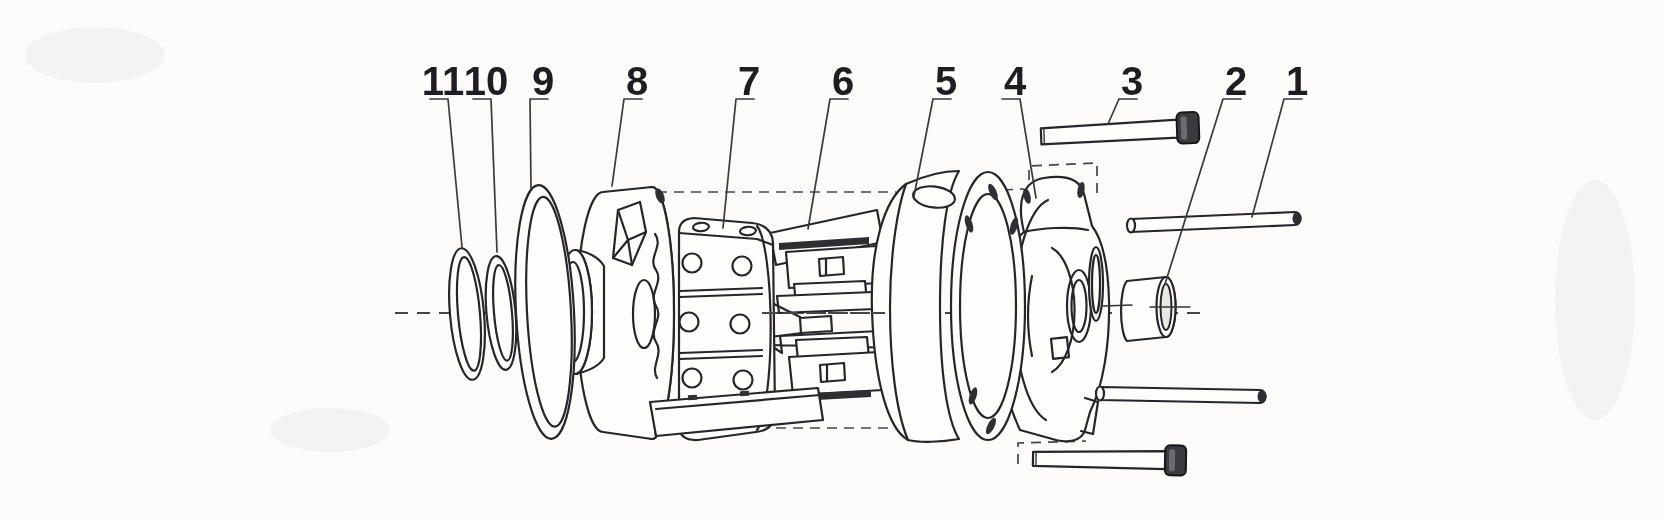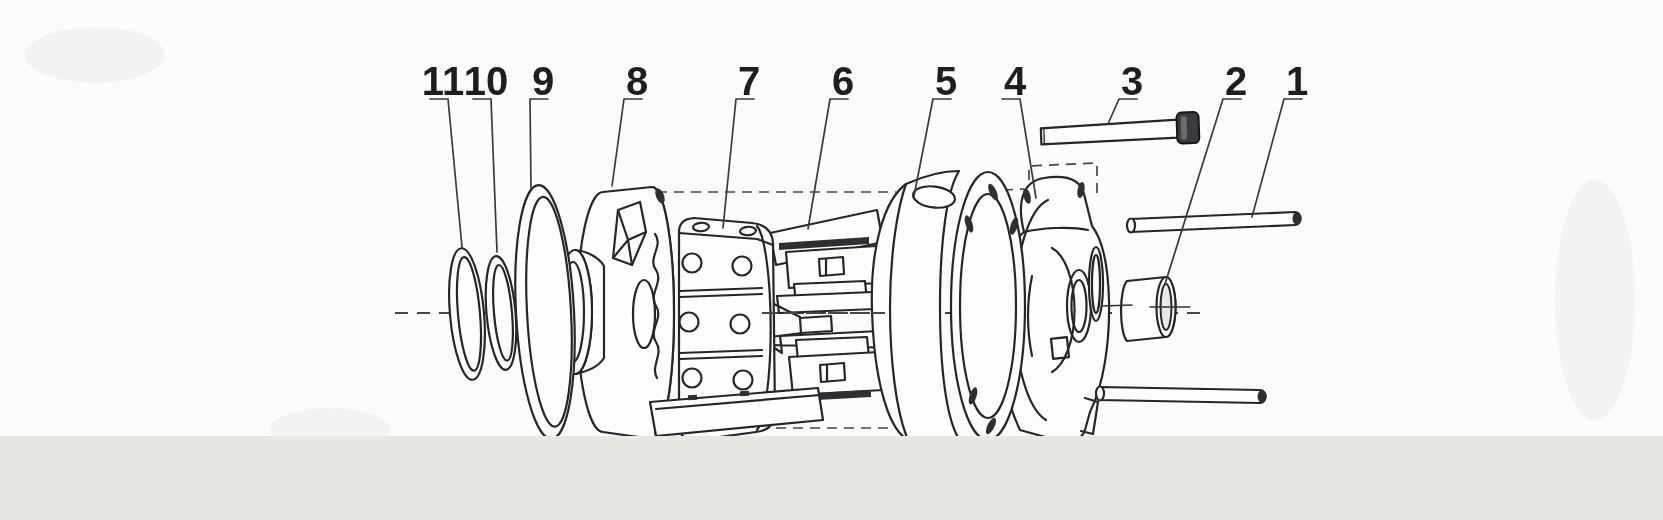--- a/index.html
+++ b/index.html
@@ -1,17 +1,17 @@
 <!DOCTYPE html>
 <html><head>
 <meta charset="utf-8">
 <style>
   html,body{margin:0;padding:0;}
   body{background:#e9e7e2;font-family:"Liberation Sans",sans-serif;}
-  .stage{position:relative;width:1663px;height:436px;background:#fcfbf9;overflow:hidden;}
+  .stage{position:relative;width:1663px;height:520px;background:#fcfbf9;overflow:hidden;}
   svg{display:block}
   .wh{fill:#fdfdfb;stroke:#26262a;stroke-width:2.2;stroke-linejoin:round;stroke-linecap:round;}
   .ln{fill:none;stroke:#26262a;stroke-width:2.2;stroke-linejoin:round;stroke-linecap:round;}
   .thin{fill:none;stroke:#33333a;stroke-width:1.4;stroke-linecap:round;}
   .dk{fill:#2e2e33;stroke:none;}
   .dash{fill:none;stroke:#45454b;stroke-width:1.8;stroke-dasharray:13 9;}
   .dash2{fill:none;stroke:#45454b;stroke-width:1.7;stroke-dasharray:10 7;}
   .leader{fill:none;stroke:#3a3a3e;stroke-width:1.7;stroke-linecap:round;}
   .callout{font-family:"Liberation Sans",sans-serif;font-size:40px;font-weight:bold;fill:#1d1d22;text-anchor:middle;}
   .smudge{fill:#d8d4cc;opacity:.18;}

